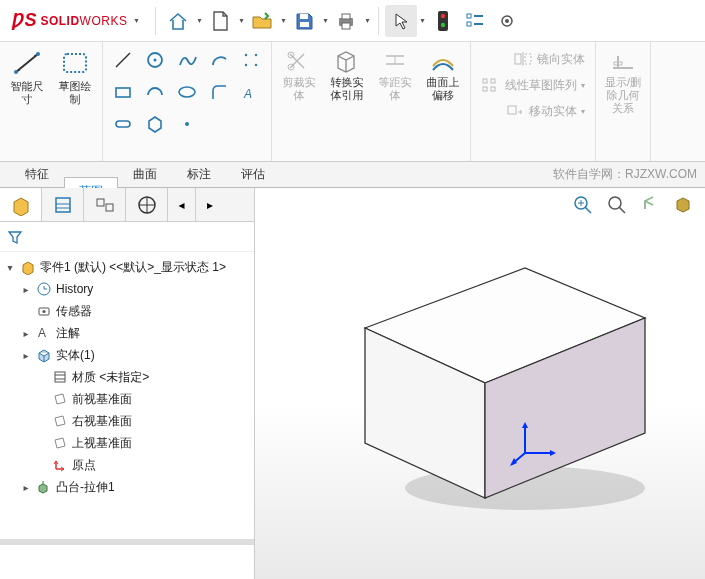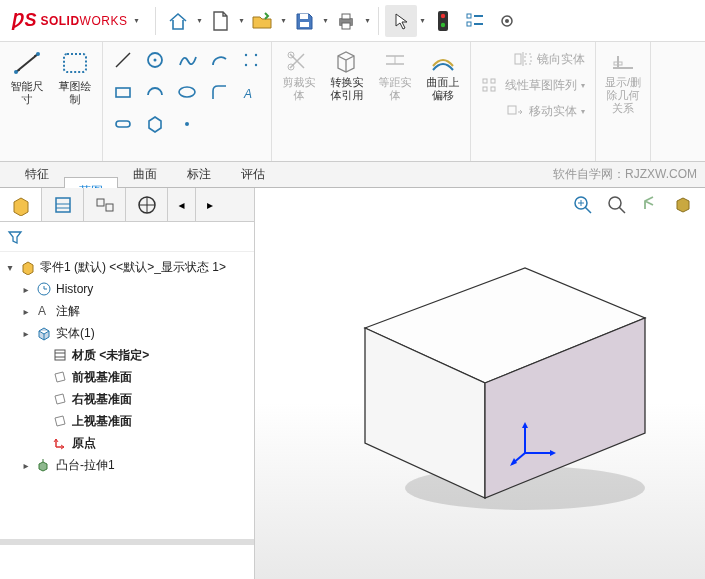--- a/index.html
+++ b/index.html
@@ -39,21 +39,21 @@
 .side { width:255px; border-right:1px solid #ccc; display:flex; flex-direction:column; background:#fff; position:relative; }
 .side-tabs { height:34px; display:flex; border-bottom:1px solid #ccc; background:#f4f4f4; }
 .side-tab { width:42px; display:flex; align-items:center; justify-content:center; border-right:1px solid #ccc; cursor:pointer; }
 .side-tab.active { background:#fff; }
 .side-filter { height:30px; display:flex; align-items:center; padding:0 6px; border-bottom:1px solid #eee; }
 .tree { flex:1; overflow:auto; padding:4px 2px; }
 .tree-row { display:flex; align-items:center; height:22px; gap:4px; cursor:pointer; padding-left:2px; }
 .exp { width:12px; text-align:center; color:#555; font-size:10px; }
 .tree-lbl { color:#222; font-size:12px; }
 .indent1 { padding-left:18px; }
-.indent2 { padding-left:34px;font-weight:bold; }
+.indent2 { padding-left:34px; }
 .tree-splitter { height:6px; background:#ddd; cursor:row-resize; }
 .tree-empty { flex:0 0 34px; }
 
 
 .viewport { flex:1; position:relative; background:linear-gradient(#fff 0%,#fff 55%,#e9e9e9 100%); }
 .view-toolbar { position:absolute; top:4px; right:6px; display:flex; gap:6px; }
 .vt-btn { width:28px; height:24px; cursor:pointer; display:flex; align-items:center; justify-content:center; }
 .box3d { position:absolute; left:50px; top:40px; }
 .triad { position:absolute; left:255px; top:230px; }
 
@@ -368,20 +368,28 @@
       </div>
       <div class="tree-row indent1">
           <span class="exp">▸</span>
           <svg width="16" height="16">
             <circle cx="8" cy="8" r="6" fill="none" stroke="#2a7ab0"></circle>
             <path d="M8 5 V8 H11" stroke="#2a7ab0" fill="none"></path>
           </svg>
           <span class="tree-lbl">History</span>
         </div>
       <div class="tree-row indent1">
+          <span class="exp"></span>
+          <svg width="16" height="16">
+            <rect x="3" y="5" width="10" height="7" rx="1" fill="none" stroke="#555"></rect>
+            <circle cx="8" cy="8.5" r="1.5" fill="#555"></circle>
+          </svg>
+          <span class="tree-lbl">传感器</span>
+        </div>
+      <div class="tree-row indent1">
           <span class="exp">▸</span>
           <svg width="16" height="16">
             <text x="2" y="12" font-size="11" fill="#555">A</text>
           </svg>
           <span class="tree-lbl">注解</span>
         </div>
       <div class="tree-row indent1">
           <span class="exp">▸</span>
           <svg width="16" height="16">
             <path d="M3 12 L3 6 L8 3 L13 6 L13 12 L8 15 Z M3 6 L8 9 L13 6 M8 9 V15" fill="#c8d8e8" stroke="#2a7ab0"></path>

